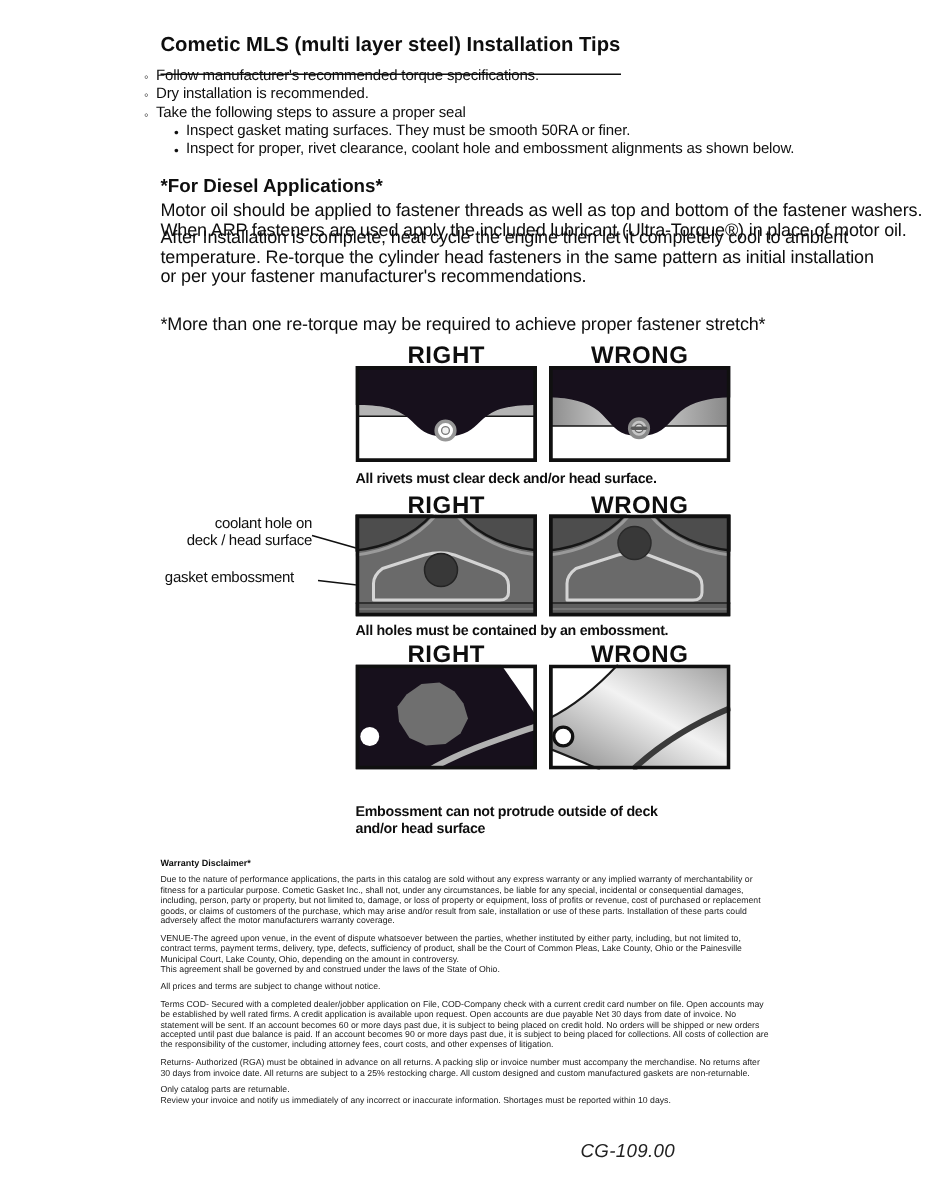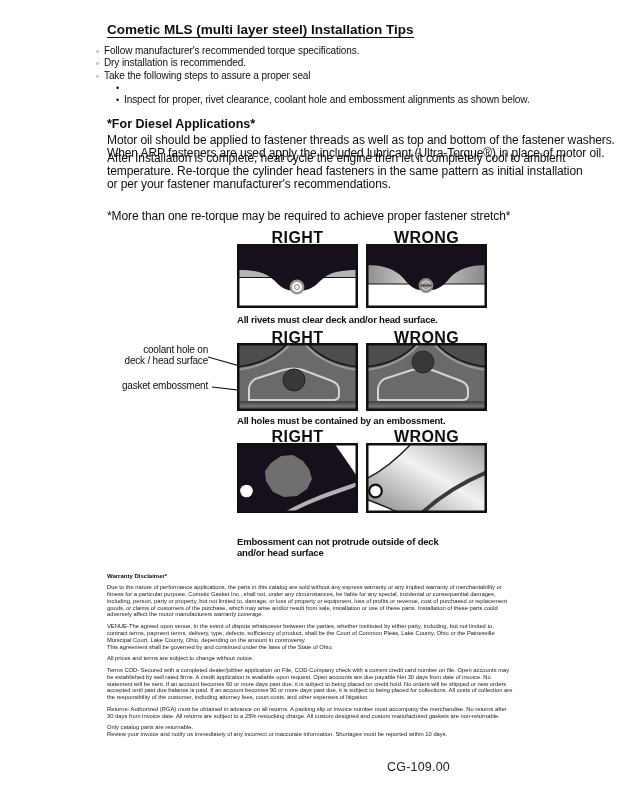--- a/index.html
+++ b/index.html
@@ -3,21 +3,21 @@
 <meta charset="utf-8">
 <style>
   html,body{margin:0;padding:0;background:#ffffff;}
   .page{
     position:relative;width:618px;height:800px;background:#fff;overflow:hidden;
     font-family:"Liberation Sans","DejaVu Sans",sans-serif;color:#0e0e0e;
   }
   .abs{position:absolute;}
   .title{
     left:107px;top:22px;font-size:13.5px;font-weight:bold;letter-spacing:0px;
-    border-bottom:1.6px solid #0e0e0e;padding-bottom:0;white-space:nowrap;
+    border-bottom:1.6px solid #0e0e0e;padding-bottom:12px;white-space:nowrap;
   }
   .bullets{left:96px;top:45px;font-size:10px;letter-spacing:-0.1px;}
   .brow{display:flex;align-items:flex-start;line-height:12.3px;white-space:nowrap;}
   .brow .mk{width:8px;flex:0 0 8px;text-align:left;}
   .brow.l1 .mk{font-size:8.5px;line-height:12.3px;}
   .brow.l2{margin-left:20px;}
   .brow.l2 .mk{font-size:9px;line-height:12.3px;}
   .h2{left:107px;top:117px;font-size:12.5px;font-weight:bold;white-space:nowrap;text-align:center;}
   .para{left:107px;font-size:12px;line-height:13.2px;letter-spacing:-0.1px;white-space:pre;}
   .p1{top:134px;}
@@ -26,21 +26,21 @@
   .rw{font-size:16px;font-weight:bold;letter-spacing:0.4px;width:121px;text-align:center;line-height:13px;}
   .cap{font-size:9.5px;font-weight:bold;letter-spacing:-0.2px;white-space:pre;line-height:11px;}
   .figbox{width:121px;}
   .figbox svg{display:block;width:121px;}
   .annlabel{font-size:10px;letter-spacing:-0.2px;line-height:11.2px;text-align:right;white-space:pre;}
   .leaders{pointer-events:none;}
   .disc-head{left:107px;top:573px;font-size:6px;font-weight:bold;}
   .disc{left:107px;top:584px;width:407px;font-size:5.8px;line-height:6.85px;letter-spacing:0px;color:#1a1a1a;}
   .disc p{margin:0 0 4.8px 0;}
   .disc p.tight{margin-top:-4.8px;}
-  .footer{left:387px;top:760px;font-size:12.5px;letter-spacing:0.2px;color:#222;}
+  .footer{left:387px;top:760px;font-size:12.5px;letter-spacing:0.2px;color:#222;font-style:italic;}
 </style>
 </head>
 <body>
 
 <div class="page">
 
   <div class="abs title">Cometic MLS (multi layer steel) Installation Tips</div>
 
   <div class="abs bullets">
     <div class="brow l1">
@@ -50,20 +50,21 @@
     <div class="brow l1">
       <span class="mk">◦</span>
       <span>Dry installation is recommended.</span>
     </div>
     <div class="brow l1">
       <span class="mk">◦</span>
       <span>Take the following steps to assure a proper seal</span>
     </div>
     <div class="brow l2">
       <span class="mk">•</span>
+      <span>Inspect gasket mating surfaces.  They must be smooth 50RA or finer.</span>
     </div>
     <div class="brow l2">
       <span class="mk">•</span>
       <span>Inspect for proper, rivet clearance, coolant hole and embossment alignments as shown below.</span>
     </div>
   </div>
 
   <div class="abs h2">*For Diesel Applications*</div>
   <div class="abs para p1">Motor oil should be applied to fastener threads as well as top and bottom of the fastener washers.
 When ARP fasteners are used apply the included lubricant (Ultra-Torque®) in place of motor oil.</div>
@@ -107,21 +108,21 @@
     </svg>
   </div>
 
   <div class="abs cap" style="left:237px;top:314px;">All rivets must clear deck and/or head surface.</div>
 
   <div class="abs rw" style="left:237px;top:331px;">RIGHT</div>
   <div class="abs rw" style="left:366px;top:331px;">WRONG</div>
 
   <div class="abs annlabel" style="left:100px;top:344px;width:108px;">coolant hole on
 deck / head surface</div>
-  <div class="abs annlabel" style="left:98px;top:380px;width:110px;">gasket embossment</div>
+  <div class="abs annlabel" style="left:86px;top:380px;width:110px;">gasket embossment</div>
 
   <svg class="abs leaders" style="left:100px;top:330px;" width="430" height="95">
     <line x1="108" y1="27" x2="196" y2="52" stroke="#101010" stroke-width="1.1"></line>
     <line x1="112" y1="57" x2="164" y2="63" stroke="#101010" stroke-width="1.1"></line>
   </svg>
 
   <div class="abs figbox" style="left:237px;top:343px;">
     <svg viewBox="0 0 121 68">
       <rect x="0" y="0" width="121" height="68" fill="#6a6a6a"></rect>
       <rect x="0" y="59" width="121" height="9" fill="#5e5e5e"></rect>

